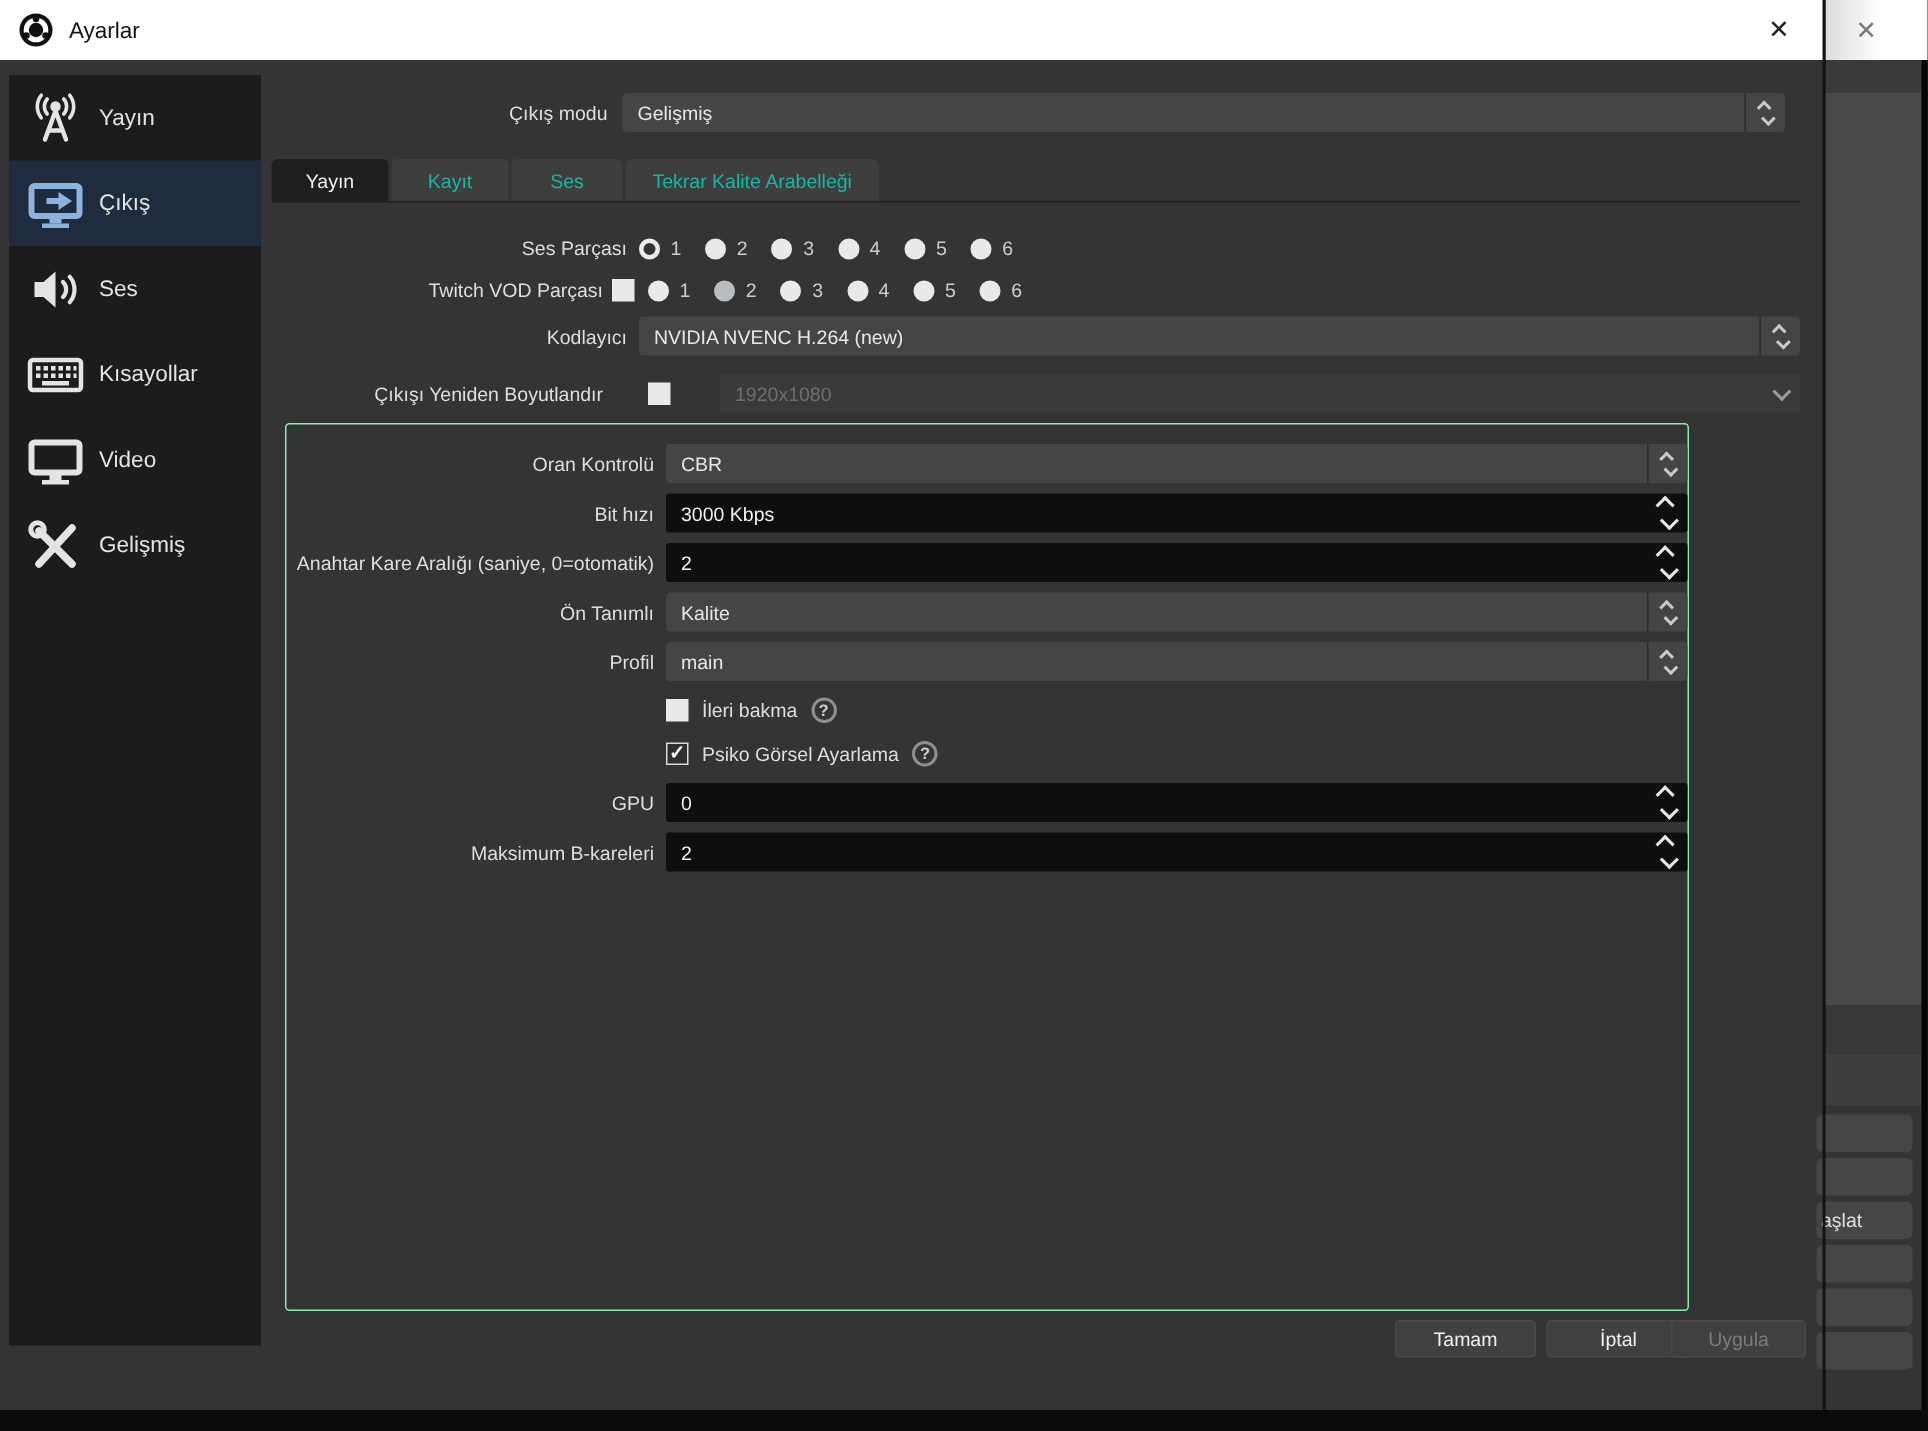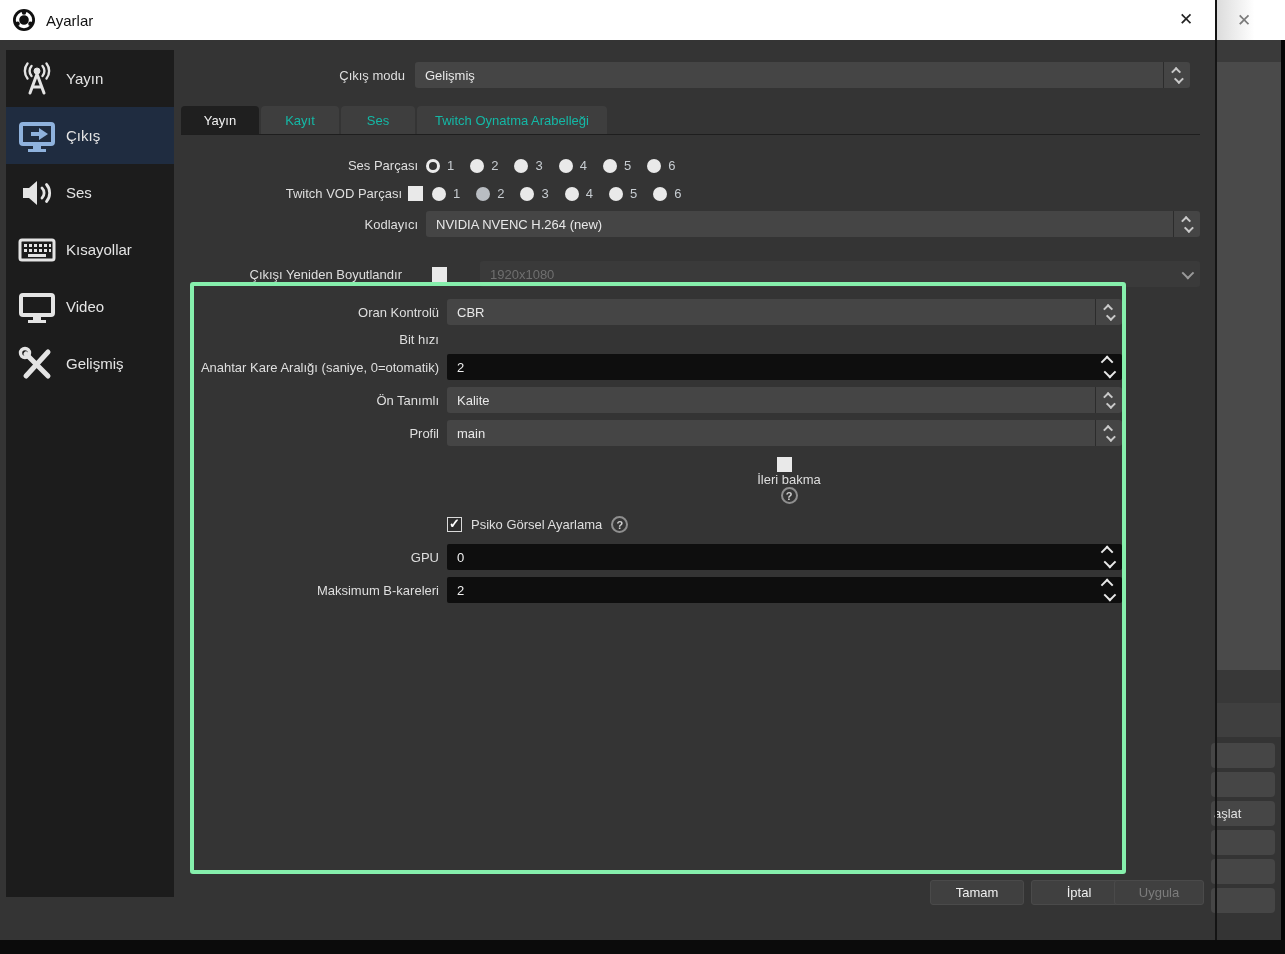--- a/index.html
+++ b/index.html
@@ -60,21 +60,21 @@
 
   
   .tabs { position:absolute; left:0; top:66px; height:28px; display:flex; gap:2px; }
   .tab { height:28px; background:#3e3e3e; color:#14b8a6; border-radius:4px 4px 0 0;
     display:flex; align-items:center; justify-content:center; padding:0 18px; }
   .tab.on { background:#1f1f1f; color:#f2f2f2; }
   .tabsep { position:absolute; left:0; top:94px; width:1019px; height:1px; background:#1e1e1e; }
 
   
   .group { position:absolute; left:9px; top:242px; width:936px; height:592px;
-    border:4px solid #86efac; border-radius:3px; padding-top:13px; }
+    border:1px solid #86efac; border-radius:3px; padding-top:13px; }
   .group .lbl { width:245px; margin-right:8px; }
   .group .field { width:736px; }
   .g-gap { margin-top:7px; }
   .g-cbrow { margin-left:253px; display:flex; align-items:center; }
 
   
   .footbtn { position:absolute; height:25px; top:880px; background:#404040; border:1px solid #4a4a4a;
     border-radius:3px; color:#f0f0f0; font-size:13px; display:flex; align-items:center; justify-content:center; }
   .footbtn.on { color:#7c7c7c; }
 
@@ -214,21 +214,21 @@
         <div class="tab on" style="width:78px;">
             <span>Yayın</span>
           </div>
         <div class="tab" style="width:78px;">
             <span>Kayıt</span>
           </div>
         <div class="tab" style="width:74px;">
             <span>Ses</span>
           </div>
         <div class="tab">
-            <span>Twitch Oynatma Arabelleği</span>
+            <span>Tekrar Kalite Arabelleği</span>
           </div>
       </div>
       <div class="tabsep"></div>
 
       <div class="frow radio-row" style="margin-top:70px;">
         <span class="lbl" style="width:237px;margin-right:8px;">Ses Parçası</span>
         <span class="radio on"></span>
           <span class="rnum">1</span>
         <span class="radio"></span>
           <span class="rnum">2</span>
@@ -263,21 +263,21 @@
         <span class="lbl" style="width:237px;margin-right:8px;">Kodlayıcı</span>
         <div class="combo" style="width:888px;">
           <span>NVIDIA NVENC H.264 (new)</span>
           <span class="arrows">
               <i class="chev up"></i>
               <i class="chev dn"></i>
             </span>
         </div>
       </div>
 
-      <div class="frow" style="margin-top:24px;gap:24px;">
+      <div class="frow" style="margin-top:12px;gap:24px;">
         <span class="lbl" style="width:221px;margin-right:6px;">Çıkışı Yeniden Boyutlandır</span>
         <span class="cbx" style="margin-right:9px;"></span>
         <div class="combo disabled" style="width:753px;">
           <span>1920x1080</span>
           <span class="arrows">
               <i class="chev dn"></i>
             </span>
         </div>
       </div>
 
@@ -289,20 +289,27 @@
             <span>CBR</span>
             <span class="arrows">
                 <i class="chev up"></i>
                 <i class="chev dn"></i>
               </span>
           </div>
         </div>
 
         <div class="frow g-gap">
           <span class="lbl">Bit hızı</span>
+          <div class="spin field">
+            <span>3000 Kbps</span>
+            <span class="btns">
+                <i class="chev up"></i>
+                <i class="chev dn"></i>
+              </span>
+          </div>
         </div>
 
         <div class="frow g-gap">
           <span class="lbl">Anahtar Kare Aralığı (saniye, 0=otomatik)</span>
           <div class="spin field">
             <span>2</span>
             <span class="btns">
                 <i class="chev up"></i>
                 <i class="chev dn"></i>
               </span>
@@ -324,21 +331,21 @@
           <span class="lbl">Profil</span>
           <div class="combo field">
             <span>main</span>
             <span class="arrows">
                 <i class="chev up"></i>
                 <i class="chev dn"></i>
               </span>
           </div>
         </div>
 
-        <div class="g-cbrow" style="margin-top:11px;flex-direction:column;">
+        <div class="g-cbrow" style="margin-top:11px;">
           <span class="cbx"></span>
           <span style="margin-left:9px;">İleri bakma</span>
           <span class="help">?</span>
         </div>
 
         <div class="g-cbrow" style="margin-top:12px;">
           <span class="cbx on"></span>
           <span style="margin-left:9px;">Psiko Görsel Ayarlama</span>
           <span class="help">?</span>
         </div>

